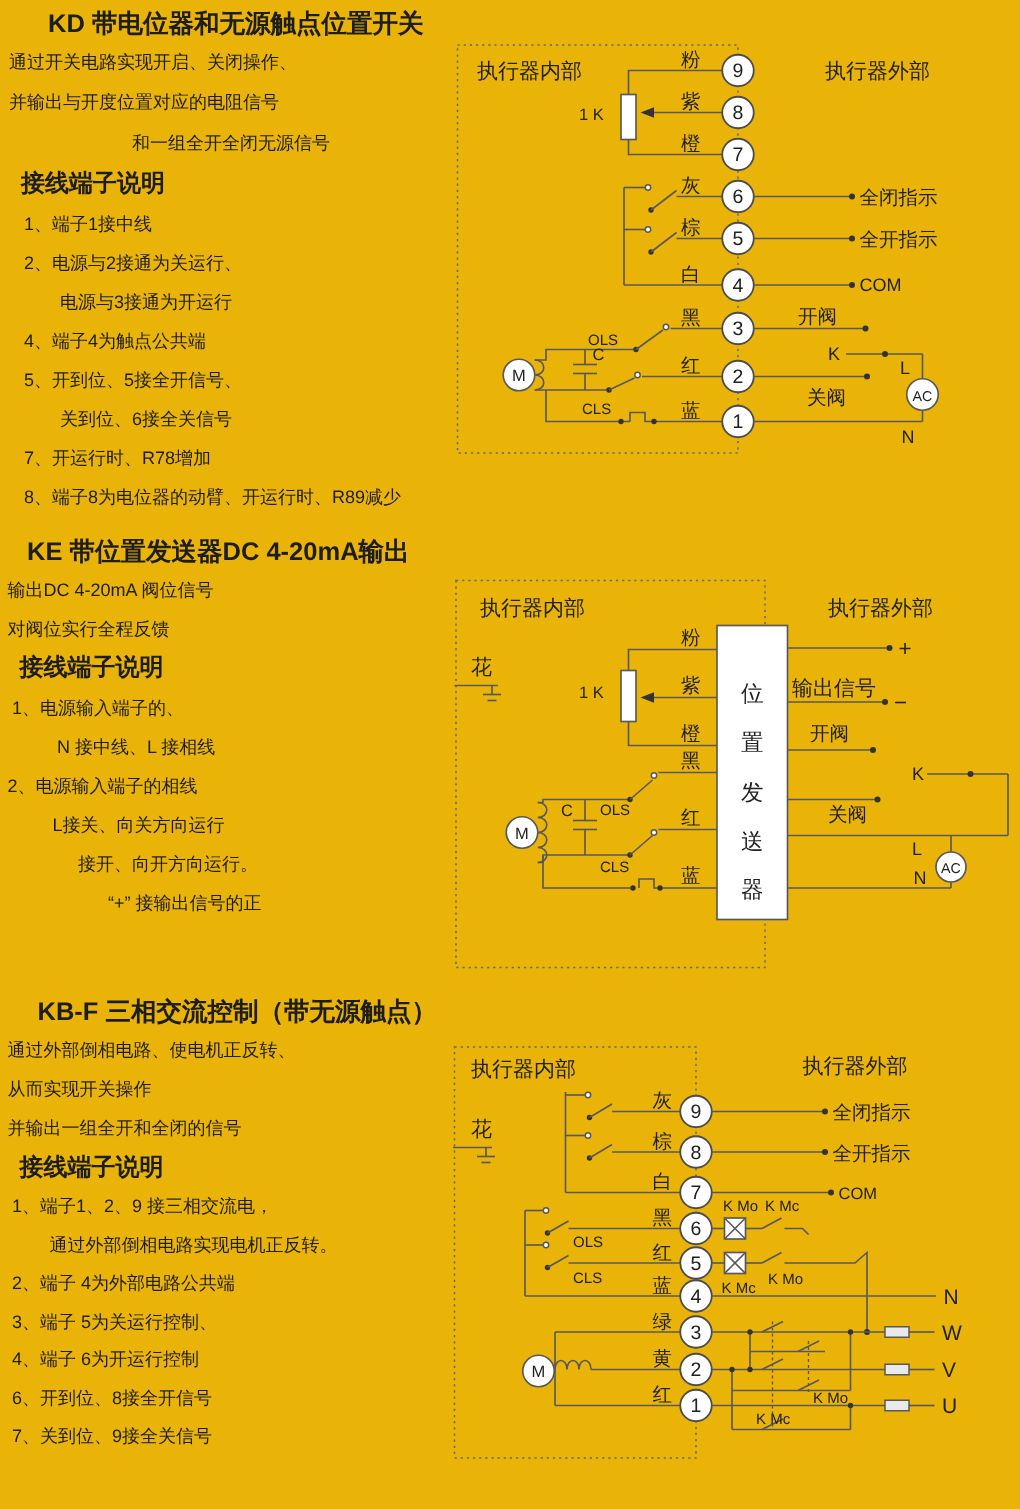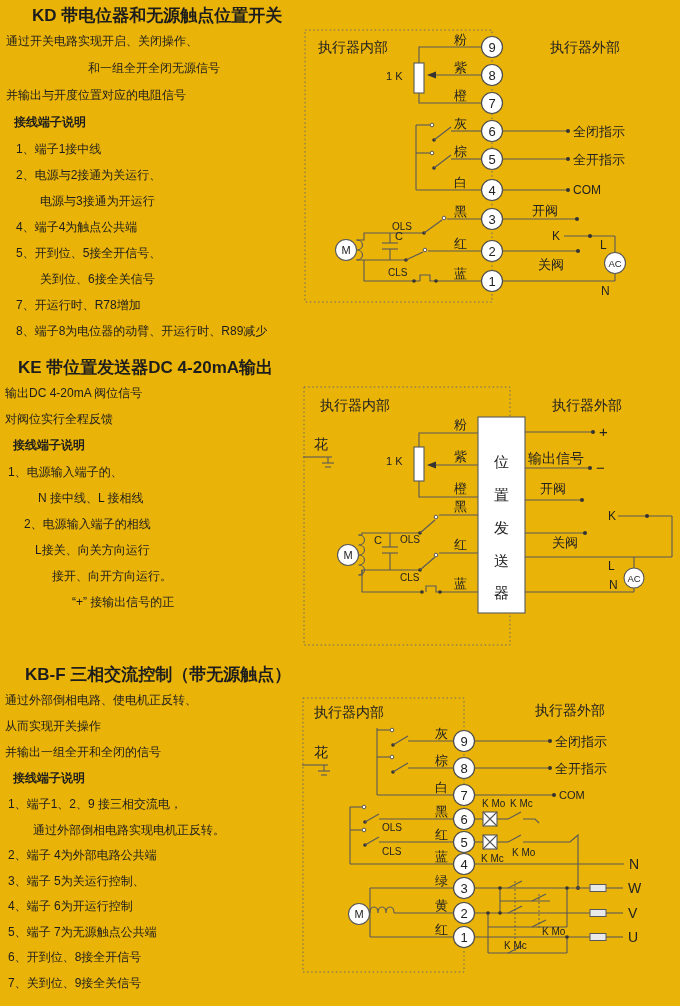--- a/index.html
+++ b/index.html
@@ -1,21 +1,21 @@
 <!DOCTYPE html>
 <html><head>
 <meta charset="utf-8">
 <style>
   html,body{margin:0;padding:0;background:#fff;}
   .page{position:relative;width:680px;height:1006px;background:#eab308;overflow:hidden;
         font-family:"Liberation Sans",sans-serif;color:#1d1d1d;}
   .sec{position:absolute;width:320px;}
   .title{font-size:17px;font-weight:bold;line-height:24px;white-space:nowrap;}
   .ln{font-size:12px;line-height:26px;white-space:nowrap;}
-  .sub{font-size:12px;font-weight:bold;line-height:27px;white-space:nowrap;}
+  .sub{font-size:16px;font-weight:bold;line-height:27px;white-space:nowrap;}
   svg{position:absolute;overflow:visible;}
   svg text{font-family:"Liberation Sans",sans-serif;fill:#222;}
   .w{stroke:#585858;stroke-width:1.1;fill:none;}
   .box{stroke:#585858;stroke-width:1.1;fill:#fff;}
   .dash{stroke:#6a6a6a;stroke-width:1;fill:none;stroke-dasharray:1.5 2.6;}
   .dot{fill:#333;stroke:none;}
   .oc{fill:#fff;stroke:#585858;stroke-width:1;}
   .term{fill:#fff;stroke:#4c4c4c;stroke-width:1.2;}
   .tn{font-size:13px;text-anchor:middle;}
   .lbl{font-size:13px;}
@@ -26,22 +26,22 @@
   .link{stroke:#585858;stroke-width:0.9;fill:none;stroke-dasharray:2 2;}
 </style>
 </head>
 <body>
 
 <div class="page">
 
   <div class="sec" style="top:4px;left:6px;">
     <div class="title" style="margin-left:26px;">KD 带电位器和无源触点位置开关</div>
     <div class="ln" style="line-height:27px;">通过开关电路实现开启、关闭操作、</div>
+    <div class="ln" style="line-height:27px;">并输出与开度位置对应的电阻信号</div>
     <div class="ln" style="line-height:27px;padding-left:82px;">和一组全开全闭无源信号</div>
-    <div class="ln" style="line-height:27px;">并输出与开度位置对应的电阻信号</div>
     <div class="sub" style="margin-left:8px;">接线端子说明</div>
     <div class="ln" style="margin-left:10px;">1、端子1接中线</div>
     <div class="ln" style="margin-left:10px;">2、电源与2接通为关运行、</div>
     <div class="ln" style="margin-left:10px;padding-left:24px;">电源与3接通为开运行</div>
     <div class="ln" style="margin-left:10px;">4、端子4为触点公共端</div>
     <div class="ln" style="margin-left:10px;">5、开到位、5接全开信号、</div>
     <div class="ln" style="margin-left:10px;padding-left:24px;">关到位、6接全关信号</div>
     <div class="ln" style="margin-left:10px;">7、开运行时、R78增加</div>
     <div class="ln" style="margin-left:10px;width:460px;">8、端子8为电位器的动臂、开运行时、R89减少</div>
   </div>
@@ -164,21 +164,21 @@
     </g>
   </svg>
 
   <div class="sec" style="top:356px;left:5px;">
     <div class="title" style="margin-left:13px;">KE 带位置发送器DC 4-20mA输出</div>
     <div class="ln">输出DC 4-20mA 阀位信号</div>
     <div class="ln">对阀位实行全程反馈</div>
     <div class="sub" style="margin-left:8px;">接线端子说明</div>
     <div class="ln" style="margin-left:3px;">1、电源输入端子的、</div>
     <div class="ln" style="margin-left:3px;padding-left:30px;">N 接中线、L 接相线</div>
-    <div class="ln" style="margin-left:19px;">2、电源输入端子的相线</div>
+    <div class="ln" style="margin-left:0;">2、电源输入端子的相线</div>
     <div class="ln" style="margin-left:3px;padding-left:27px;">L接关、向关方向运行</div>
     <div class="ln" style="margin-left:3px;padding-left:44px;">接开、向开方向运行。</div>
     <div class="ln" style="margin-left:3px;padding-left:64px;">“+” 接输出信号的正</div>
   </div>
 
   <svg style="left:302px;top:385px;" width="376" height="266" viewBox="0 0 376 266">
     <rect class="dash" x="2" y="2" width="206" height="258"></rect>
     <text class="lbl14" x="18" y="25">执行器内部</text>
     <text class="lbl14" x="250" y="25">执行器外部</text>
 
@@ -277,21 +277,20 @@
     <div class="title" style="margin-left:20px;">KB-F 三相交流控制（带无源触点）</div>
     <div class="ln">通过外部倒相电路、使电机正反转、</div>
     <div class="ln">从而实现开关操作</div>
     <div class="ln">并输出一组全开和全闭的信号</div>
     <div class="sub" style="margin-left:8px;">接线端子说明</div>
     <div class="ln" style="margin-left:3px;line-height:25.5px;">1、端子1、2、9 接三相交流电，</div>
     <div class="ln" style="margin-left:3px;line-height:25.5px;padding-left:25px;">通过外部倒相电路实现电机正反转。</div>
     <div class="ln" style="margin-left:3px;line-height:25.5px;">2、端子 4为外部电路公共端</div>
     <div class="ln" style="margin-left:3px;line-height:25.5px;">3、端子 5为关运行控制、</div>
     <div class="ln" style="margin-left:3px;line-height:25.5px;">4、端子 6为开运行控制</div>
-    <div class="ln" style="margin-left:3px;line-height:25.5px;">5、端子 7为无源触点公共端</div>
     <div class="ln" style="margin-left:3px;line-height:25.5px;">6、开到位、8接全开信号</div>
     <div class="ln" style="margin-left:3px;line-height:25.5px;">7、关到位、9接全关信号</div>
   </div>
 
   <svg style="left:302px;top:695px;" width="376" height="300" viewBox="0 0 376 300">
     <rect class="dash" x="1" y="3" width="161" height="274"></rect>
     <text class="lbl14" x="12" y="22">执行器内部</text>
     <text class="lbl14" x="233" y="20">执行器外部</text>
 
     <g>

